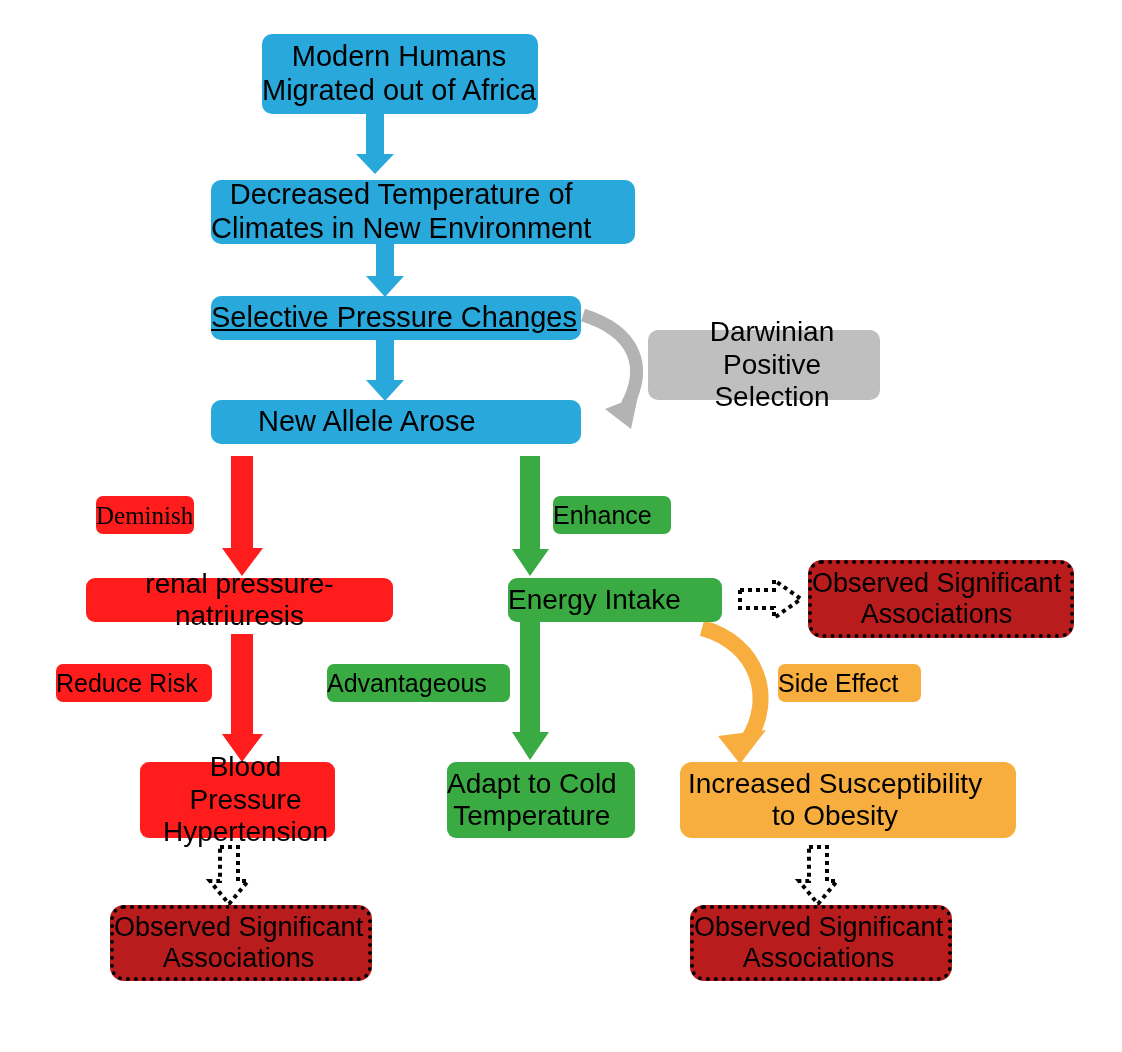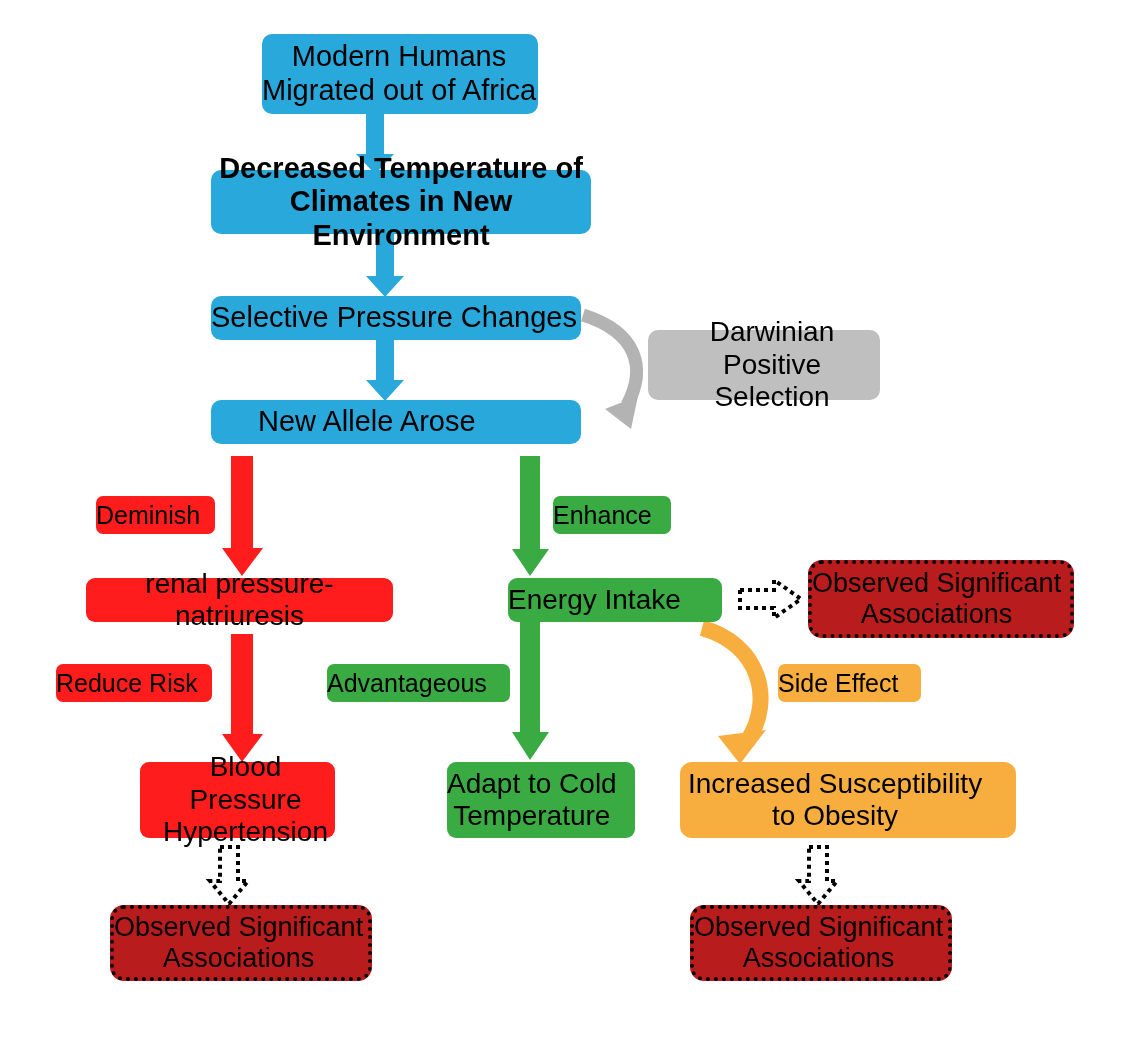--- a/index.html
+++ b/index.html
@@ -93,39 +93,39 @@
   </svg>
   <svg class="arrow-svg" style="left:796px; top:845px;" width="44" height="62">
     <polygon points="13,2 31,2 31,36 41,36 22,59 3,36 13,36" fill="none" stroke="#000000" stroke-width="4" stroke-dasharray="4 4"></polygon>
   </svg>
 
   <div class="node blue big-node" style="left:262px; top:34px; width:276px; height:80px;">
     <span>Modern Humans
 Migrated out of Africa</span>
   </div>
 
-  <div class="node blue big-node" style="left:211px; top:170px; width:380px; height:64px;font-weight:bold;">
+  <div class="node blue big-node" style="left:211px; top:180px; width:424px; height:64px;">
     <span>Decreased Temperature of
 Climates in New Environment</span>
   </div>
 
-  <div class="node blue big-node" style="left:211px; top:296px; width:370px; height:44px;">
+  <div class="node blue big-node" style="left:211px; top:296px; width:370px; height:44px;text-decoration:underline;">
     <span>Selective Pressure Changes</span>
   </div>
 
   <div class="node blue big-node" style="left:211px; top:400px; width:370px; height:44px;padding-left:47px;">
     <span>New Allele Arose</span>
   </div>
 
   <div class="node gray mid-node" style="left:648px; top:330px; width:232px; height:70px;">
     <span>Darwinian Positive
 Selection</span>
   </div>
 
-  <div class="node red chip" style="left:96px; top:496px; width:119px; height:38px;">
+  <div class="node red chip" style="left:96px; top:496px; width:98px; height:38px;font-family:Liberation Serif, serif;">
     <span>Deminish</span>
   </div>
 
   <div class="node green chip" style="left:553px; top:496px; width:118px; height:38px;">
     <span>Enhance</span>
   </div>
 
   <div class="node red chip" style="left:56px; top:664px; width:156px; height:38px;">
     <span>Reduce Risk</span>
   </div>

